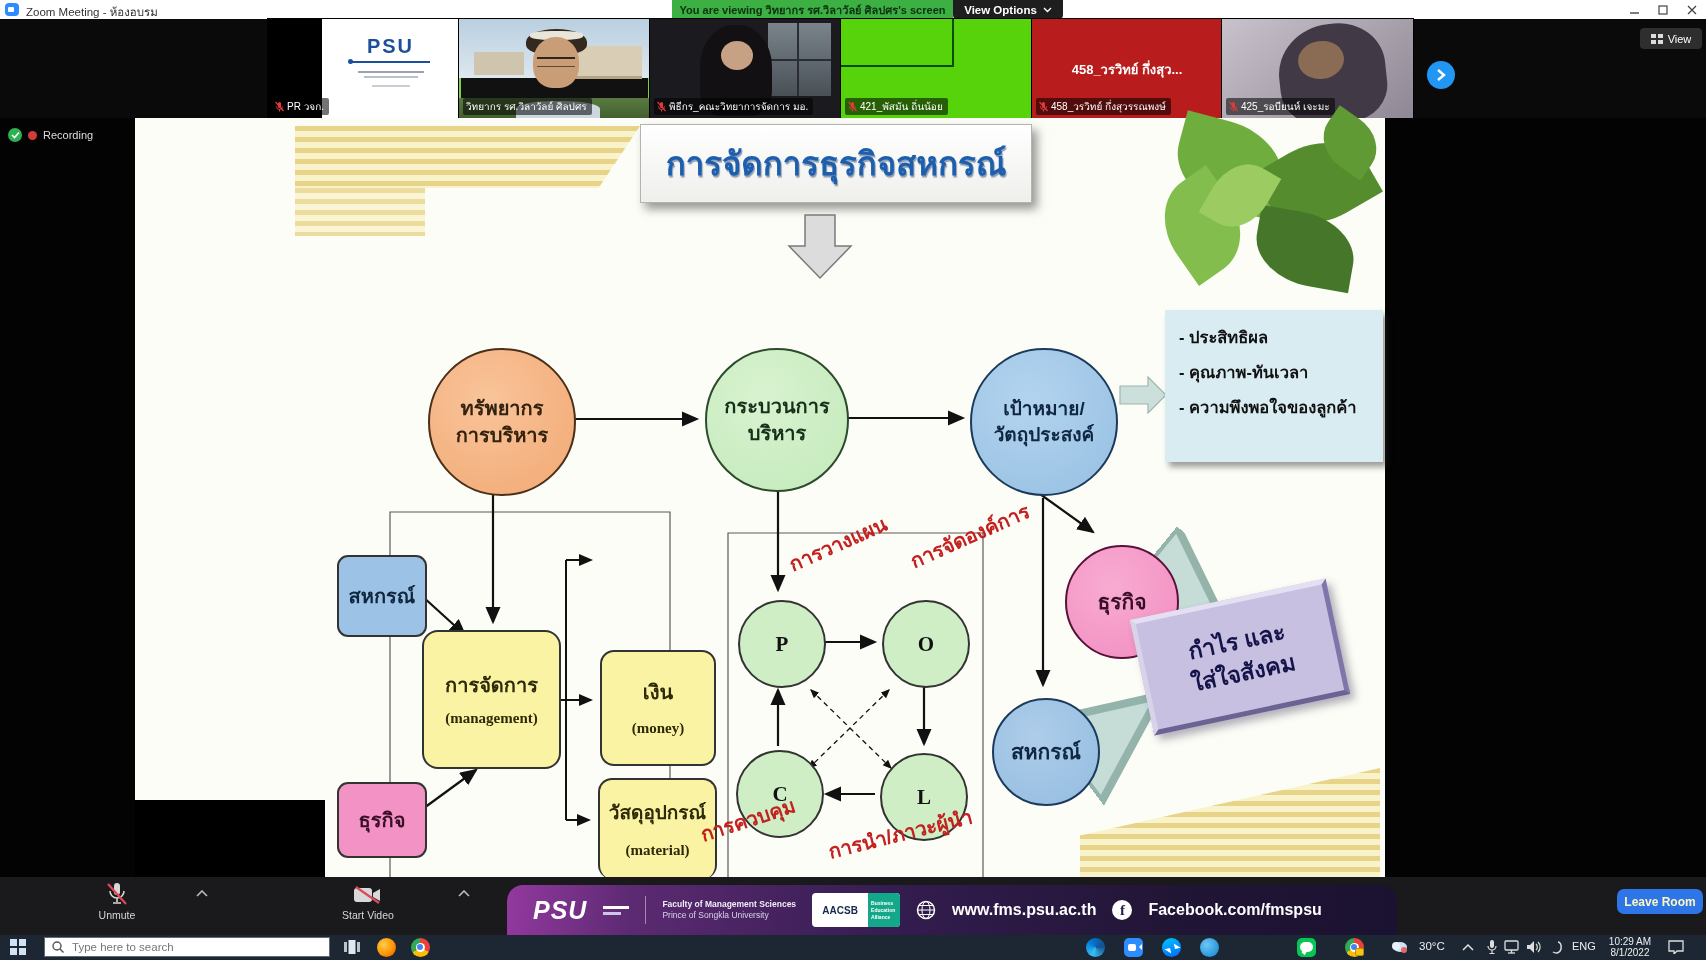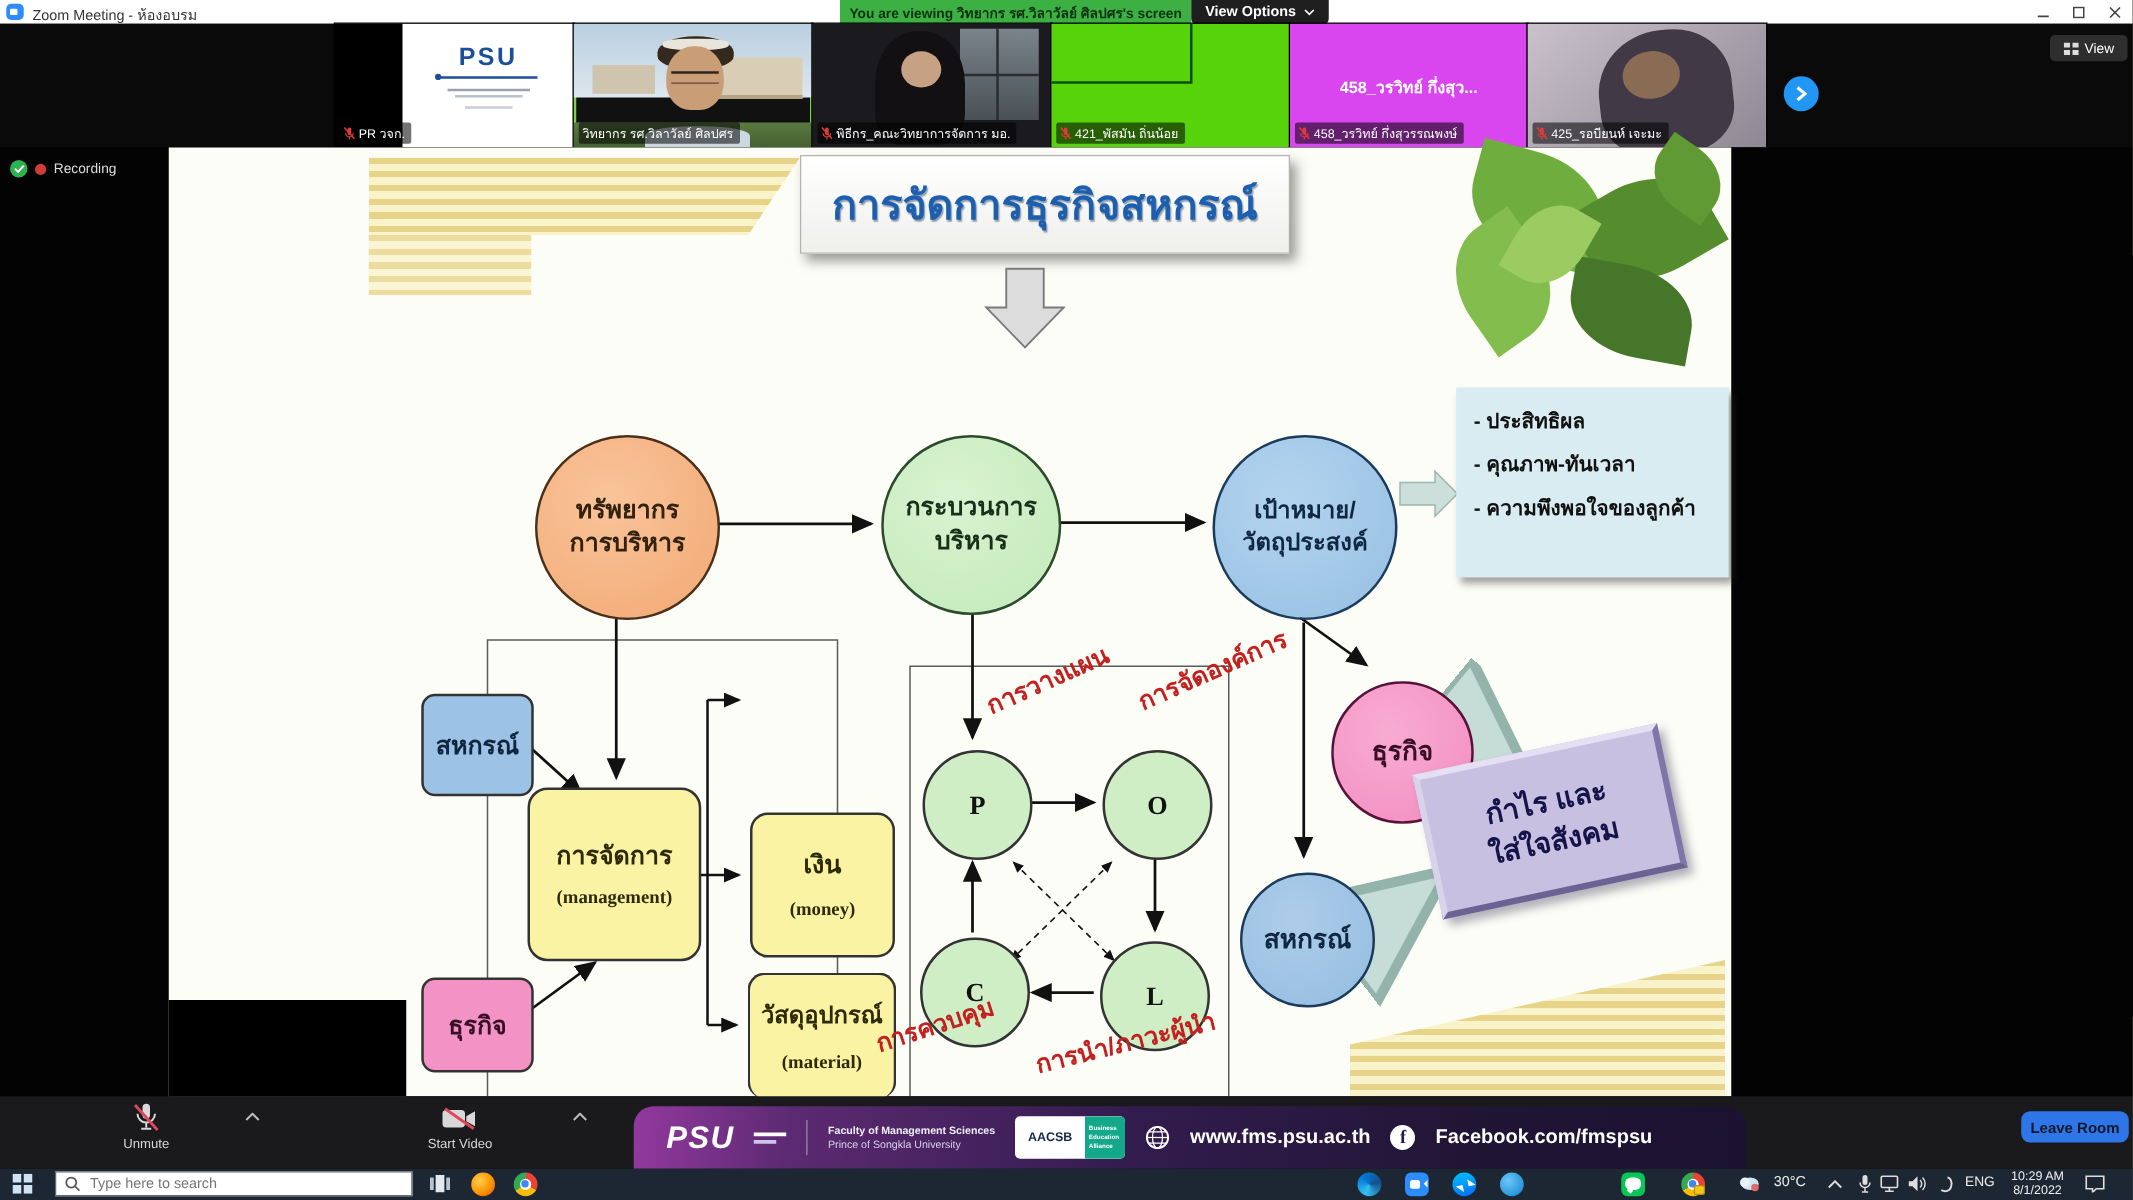--- a/index.html
+++ b/index.html
@@ -47,21 +47,21 @@
     border:5px solid;border-color:#e4dff2 #7f75a8 #6c6293 #d8d2ea;transform:rotate(-12deg);
     display:flex;flex-direction:column;align-items:center;justify-content:center;
     font-weight:bold;font-size:23px;color:#14144a;box-shadow:4px 6px 8px rgba(60,60,90,.4);line-height:1.4;}
   #bullets-box{left:1030px;top:192px;width:218px;height:152px;background:#d9ecf2;
     box-shadow:4px 5px 6px rgba(40,40,40,.45);padding:10px 0 0 14px;box-sizing:border-box;}
   .bullet{font-size:16.5px;font-weight:bold;color:#111;line-height:35px;white-space:nowrap;}
   #cutout{left:0;top:682px;width:190px;height:77px;background:#000;}
   
   #controlbar{left:0;top:877px;width:1706px;height:58px;background:#1a1a1d;}
   .ctl-label{position:absolute;top:29px;font-size:10.5px;color:#d6d6d6;text-align:center;}
-  #leave-btn{left:1617px;top:12px;width:86px;height:25px;background:#2e76e8;border-radius:7px;color:#0f172a;
+  #leave-btn{left:1617px;top:12px;width:86px;height:25px;background:#2e76e8;border-radius:7px;color:#fef9c3;
     font-size:12px;font-weight:bold;display:flex;align-items:center;justify-content:center;}
   #footer-banner{left:507px;top:8px;width:890px;height:50px;border-radius:16px 16px 0 0;
     background:linear-gradient(95deg,#93399f 0%,#5c2a72 14%,#321c4e 45%,#211535 75%,#1b1130 100%);
     display:flex;align-items:center;gap:16px;padding:0 26px;box-sizing:border-box;color:#fff;}
   #psu-logo{font-size:25px;font-weight:bold;font-style:italic;letter-spacing:1px;}
   .vdiv{width:1px;height:28px;background:rgba(255,255,255,.45);}
   .fac-line{font-size:8.5px;line-height:11px;color:#f0eef6;font-weight:bold;}
   #aacsb{width:88px;height:34px;background:#fff;border-radius:4px;display:flex;overflow:hidden;align-items:center;}
   #aacsb .aname{flex:1;text-align:center;color:#15284b;font-weight:bold;font-size:10px;}
   #aacsb .ateal{width:32px;height:100%;background:#13a88a;display:flex;flex-direction:column;justify-content:center;padding-left:3px;box-sizing:border-box;}
@@ -166,21 +166,21 @@
     <div class="plabel">
       <svg width="9" height="11">
           <rect x="3" y="1" width="3" height="6" rx="1.5" fill="#e03a3a"></rect>
           <path d="M1.5,5.5 a3,3 0 0 0 6,0 M4.5,8.5 v2" stroke="#e03a3a" stroke-width="1" fill="none"></path>
           <line x1="0.5" y1="1" x2="8.5" y2="10" stroke="#e03a3a" stroke-width="1.2"></line>
         </svg>
       <span>421_พัสมัน ถิ่นน้อย</span>
     </div>
   </div>
 
-  <div class="abs thumb" style="left:1032px;width:190px;background:#d946ef;">
+  <div class="abs thumb" style="left:1032px;width:190px;background:#b91c1c;">
     <div class="abs" style="left:0;top:40px;width:100%;text-align:center;color:#fff;font-size:13px;font-weight:bold;">458_วรวิทย์ กึ่งสุว...</div>
     <div class="plabel">
       <svg width="9" height="11">
           <rect x="3" y="1" width="3" height="6" rx="1.5" fill="#e03a3a"></rect>
           <path d="M1.5,5.5 a3,3 0 0 0 6,0 M4.5,8.5 v2" stroke="#e03a3a" stroke-width="1" fill="none"></path>
           <line x1="0.5" y1="1" x2="8.5" y2="10" stroke="#e03a3a" stroke-width="1.2"></line>
         </svg>
       <span>458_วรวิทย์ กึ่งสุวรรณพงษ์</span>
     </div>
   </div>

